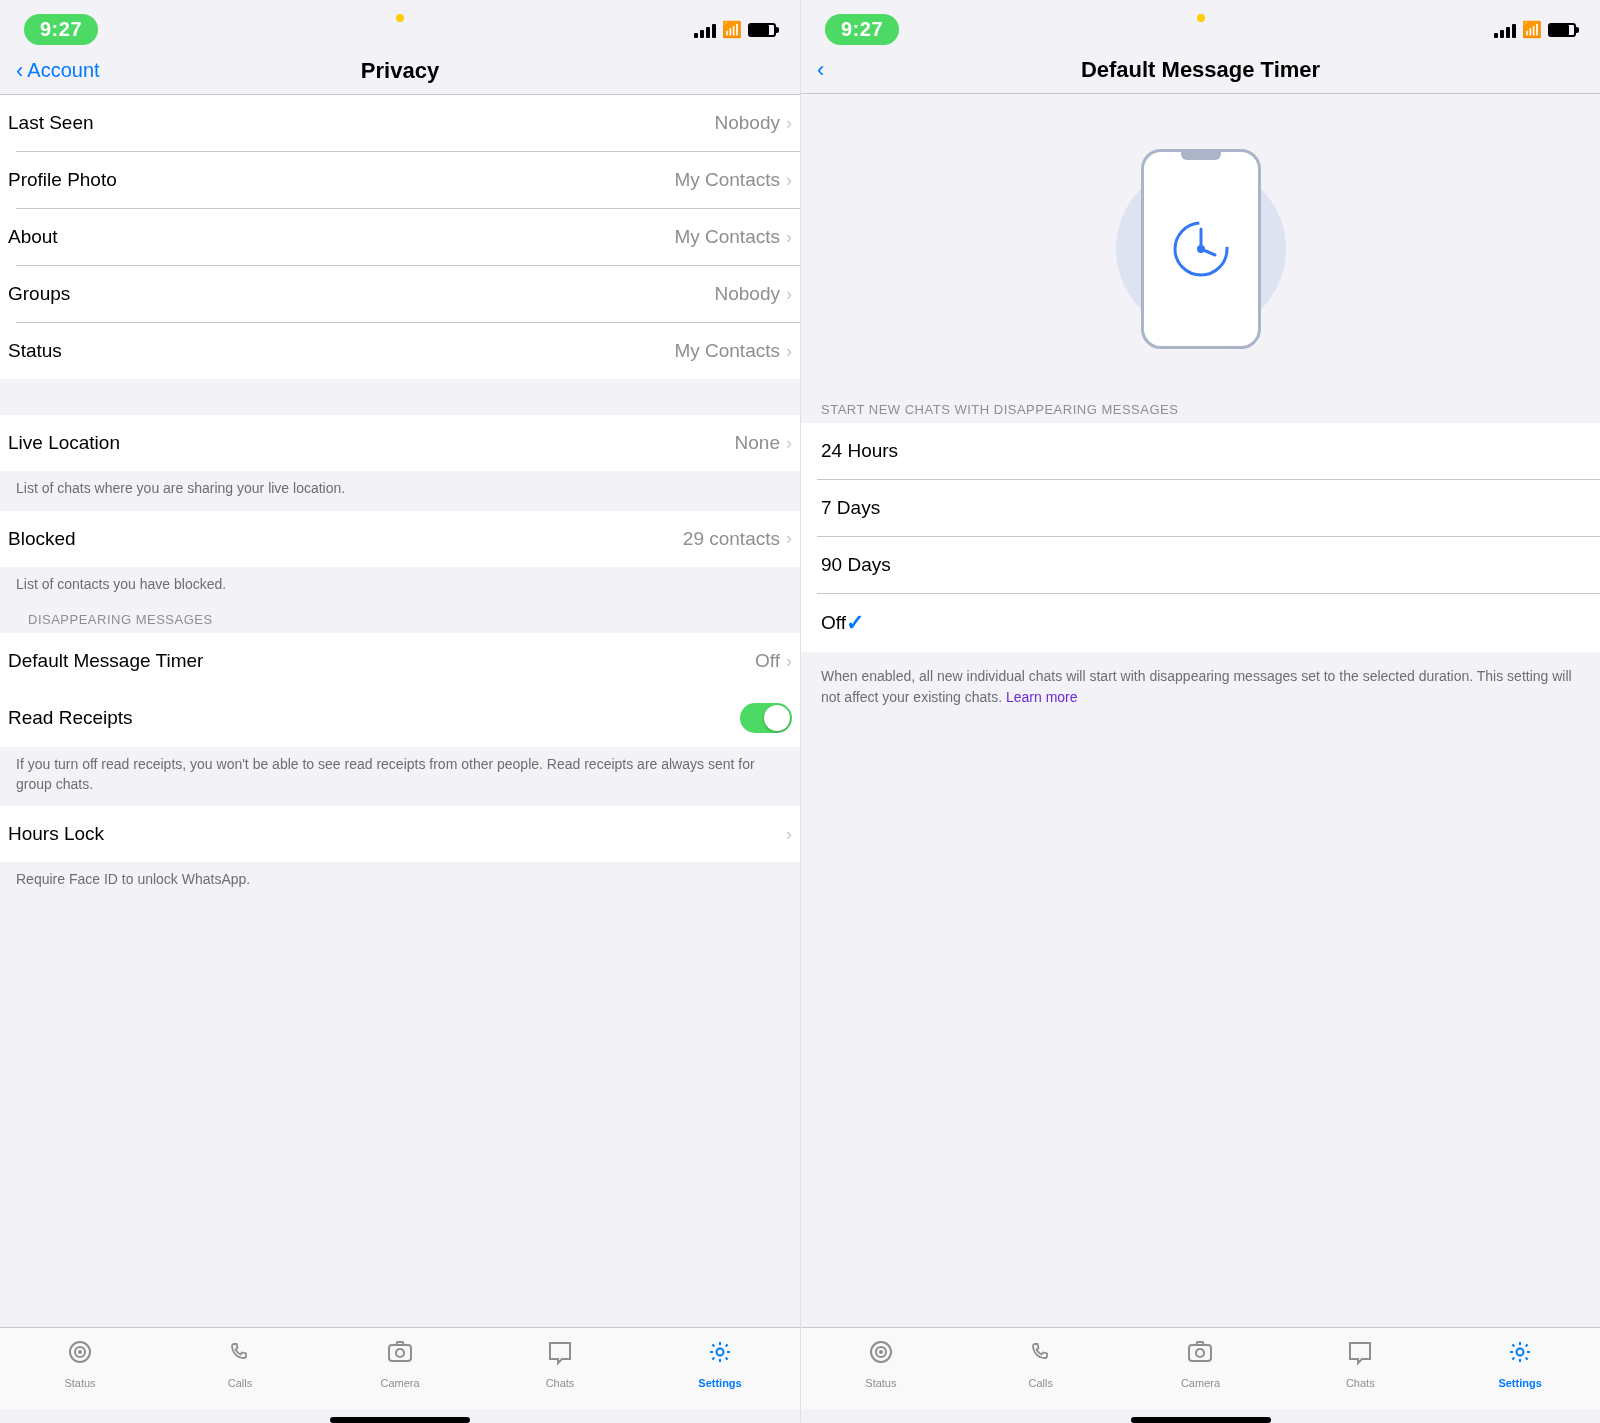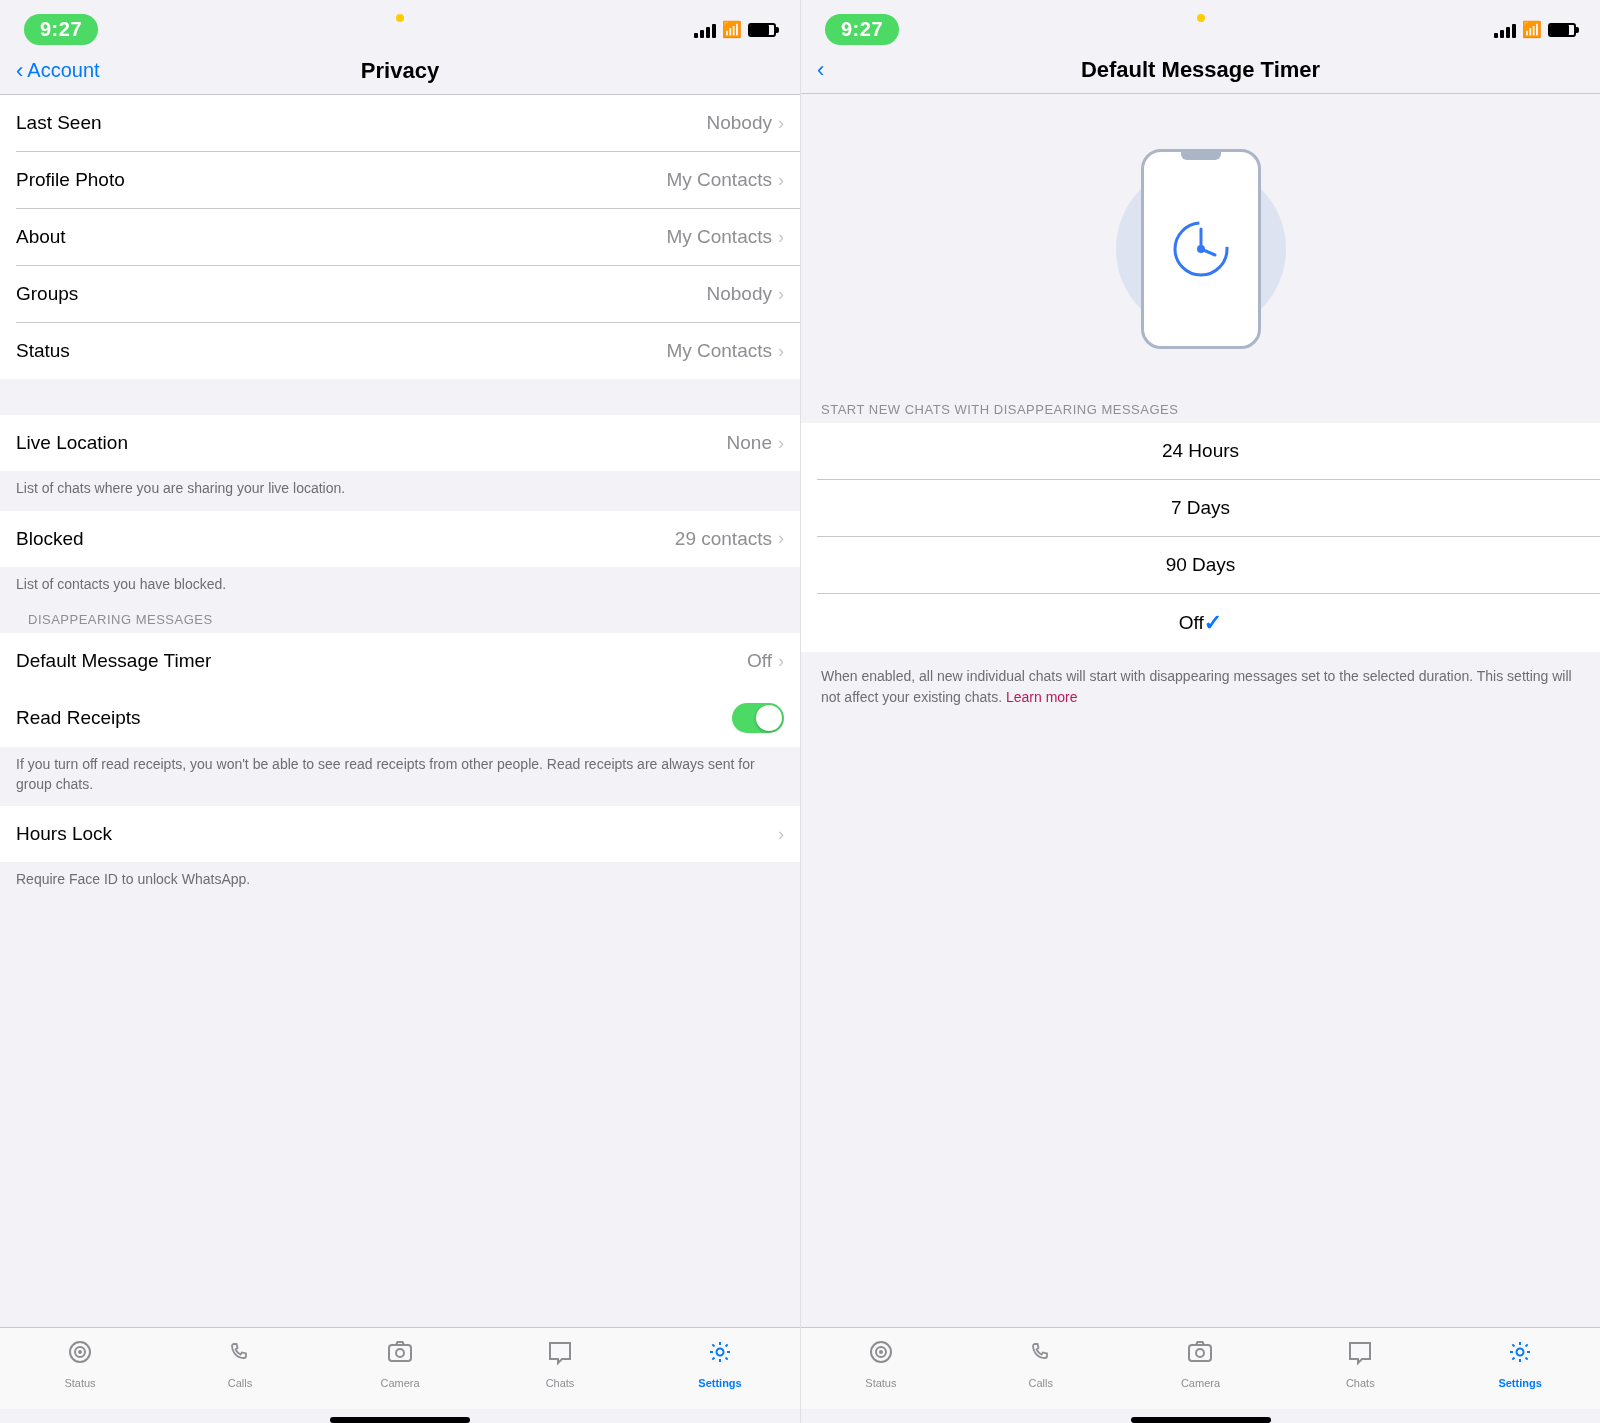--- a/index.html
+++ b/index.html
@@ -154,21 +154,21 @@
       margin-bottom: 0;
     }
     .settings-section-gap {
       height: 36px;
       background: #f2f2f7;
     }
     .settings-item {
       display: flex;
       align-items: center;
       justify-content: space-between;
-      padding: 14px 16px;
+      padding: 14px 8px;
       background: #fff;
       cursor: pointer;
       min-height: 56px;
     }
     .settings-item-left {
       font-size: 19px;
       color: #000;
       font-weight: 400;
     }
     .settings-item-right {
@@ -300,21 +300,21 @@
       height: 230px;
     }
 
     
     .timer-options {
       background: #fff;
     }
     .timer-option {
       display: flex;
       align-items: center;
-      justify-content: center;
+      justify-content: flex-start;
       padding: 16px 20px;
       cursor: pointer;
       font-size: 19px;
       color: #000;
       min-height: 56px;
     }
     .checkmark {
       color: #007aff;
       font-size: 22px;
       font-weight: 600;
@@ -322,21 +322,21 @@
 
     
     .timer-info {
       padding: 14px 20px;
       font-size: 14px;
       color: #6d6d72;
       background: #f2f2f7;
       line-height: 1.5;
     }
     .timer-info a {
-      color: #be185d;
+      color: #6d28d9;
       text-decoration: none;
     }
 
     .section-header-timer {
       padding: 8px 20px 6px;
       font-size: 13px;
       color: #8e8e93;
       text-transform: uppercase;
       letter-spacing: 0.5px;
       background: #f2f2f7;

